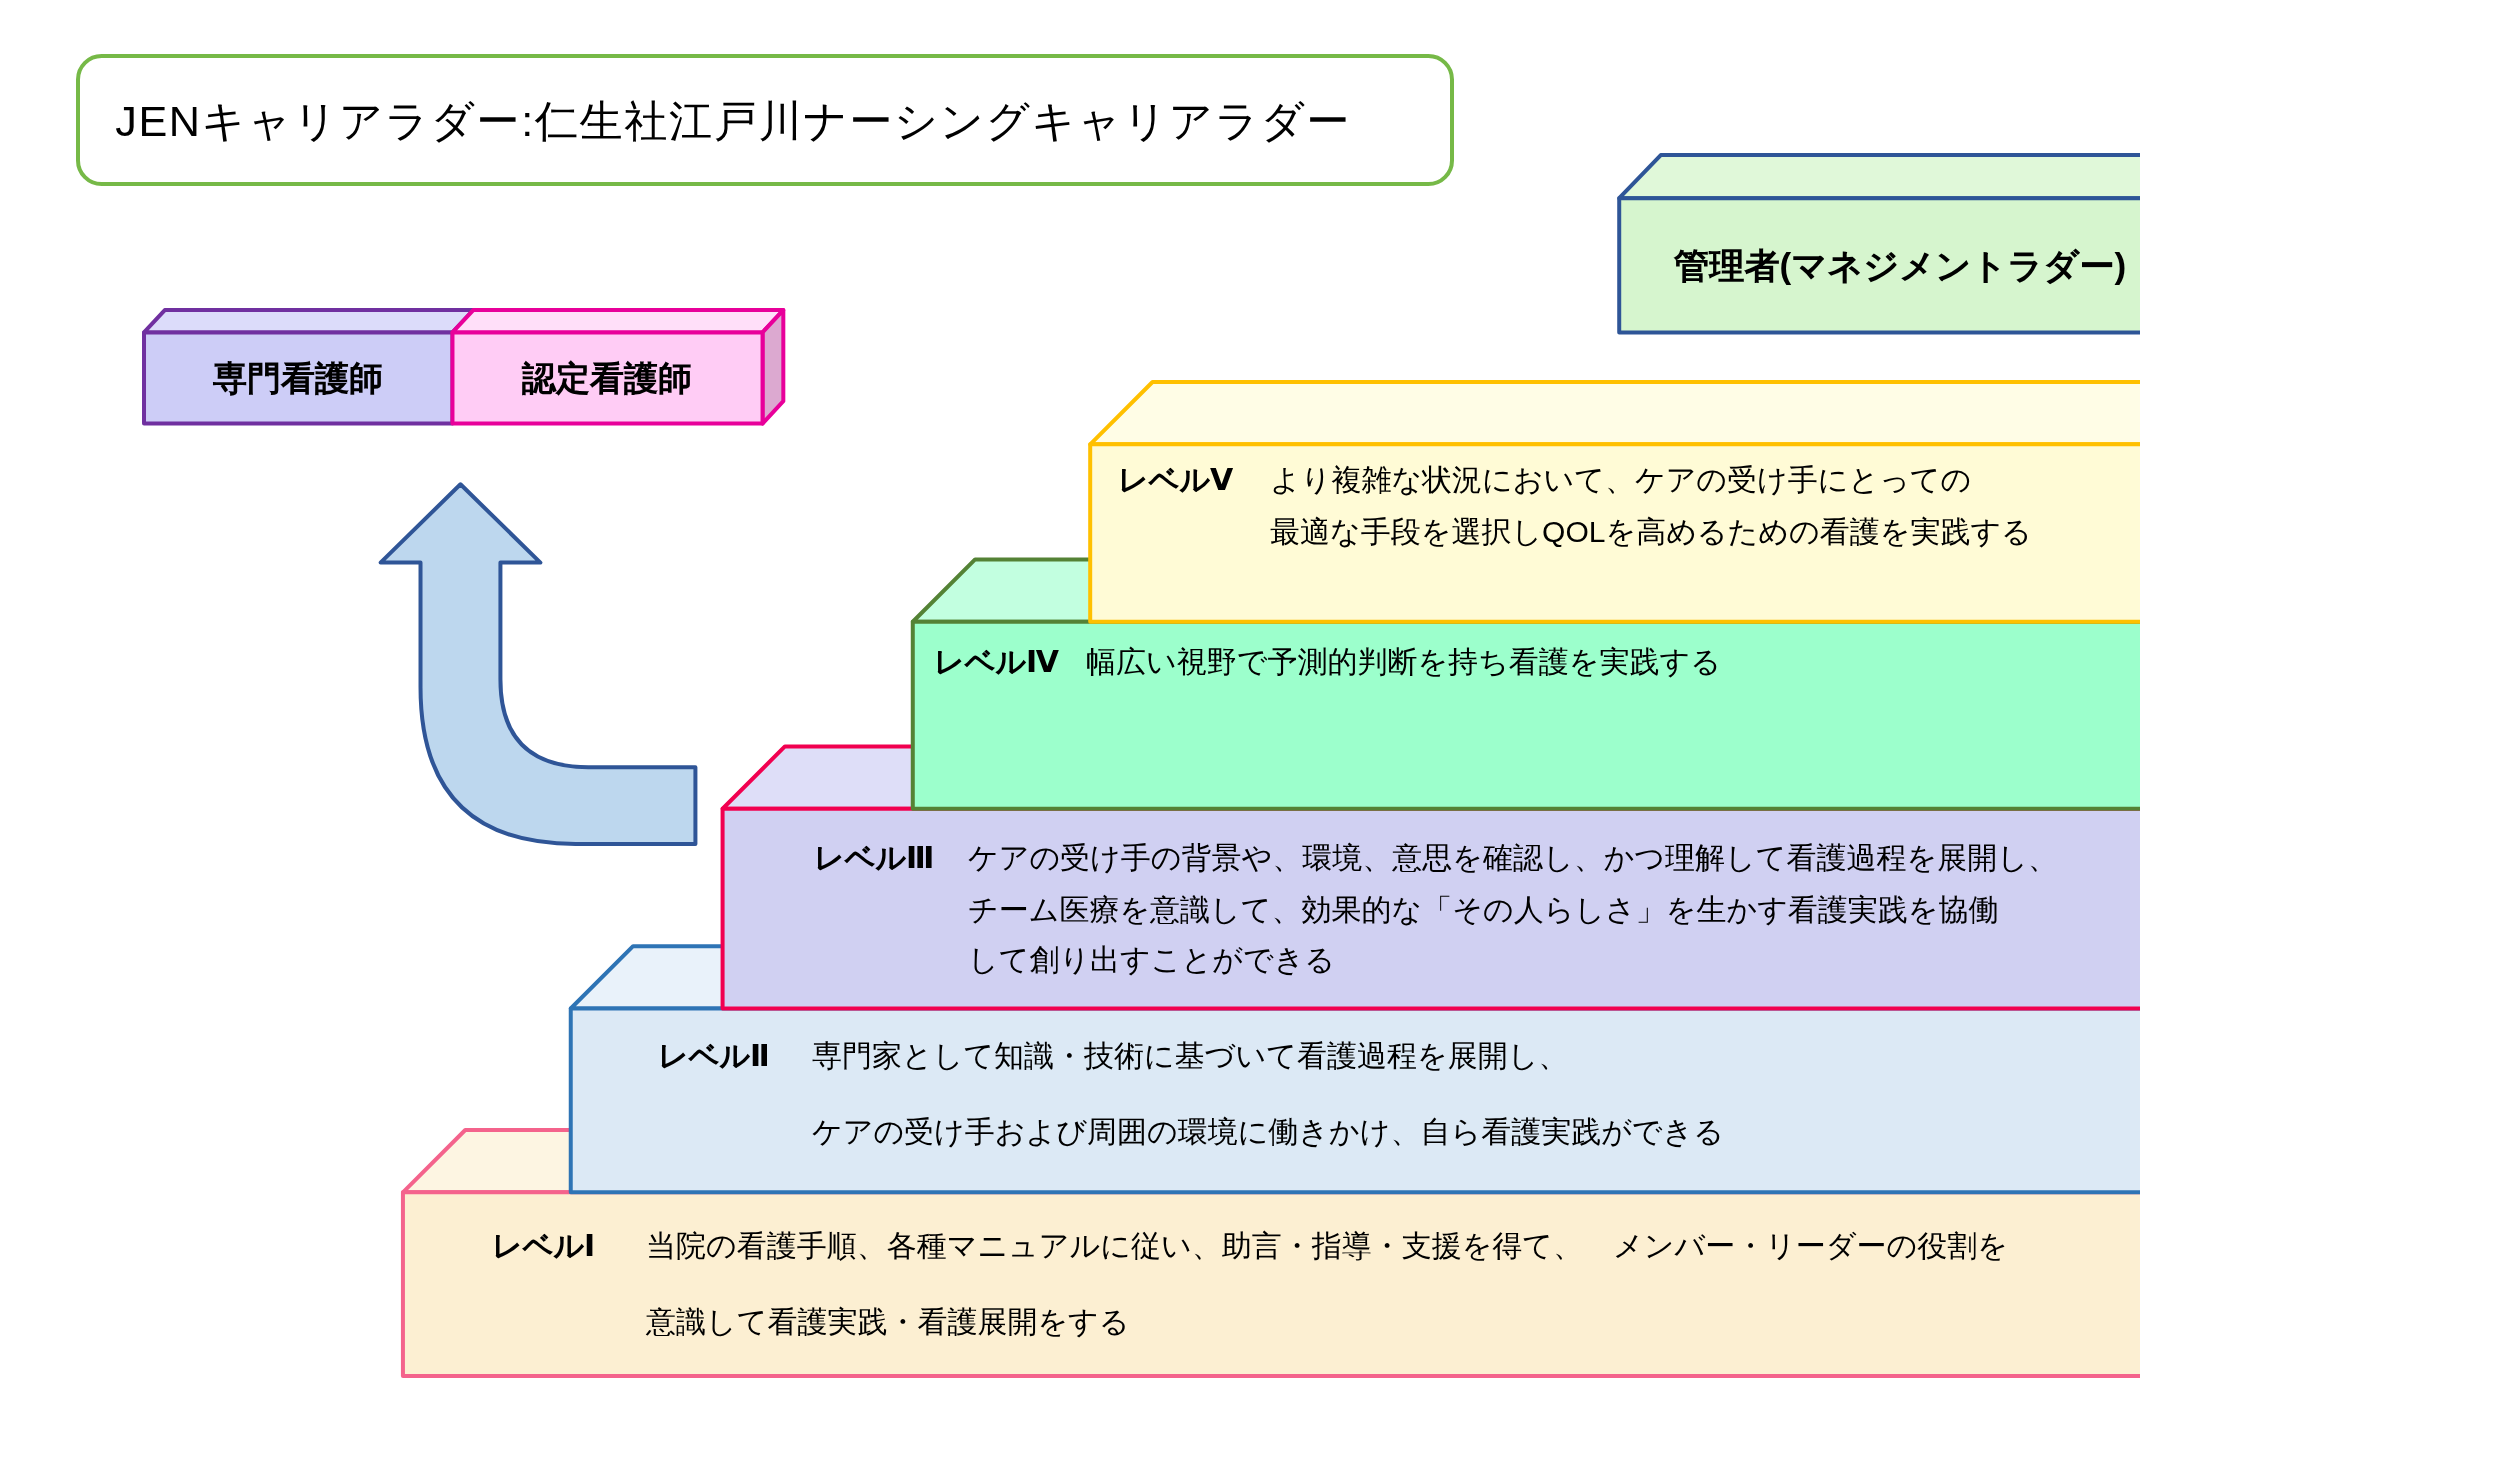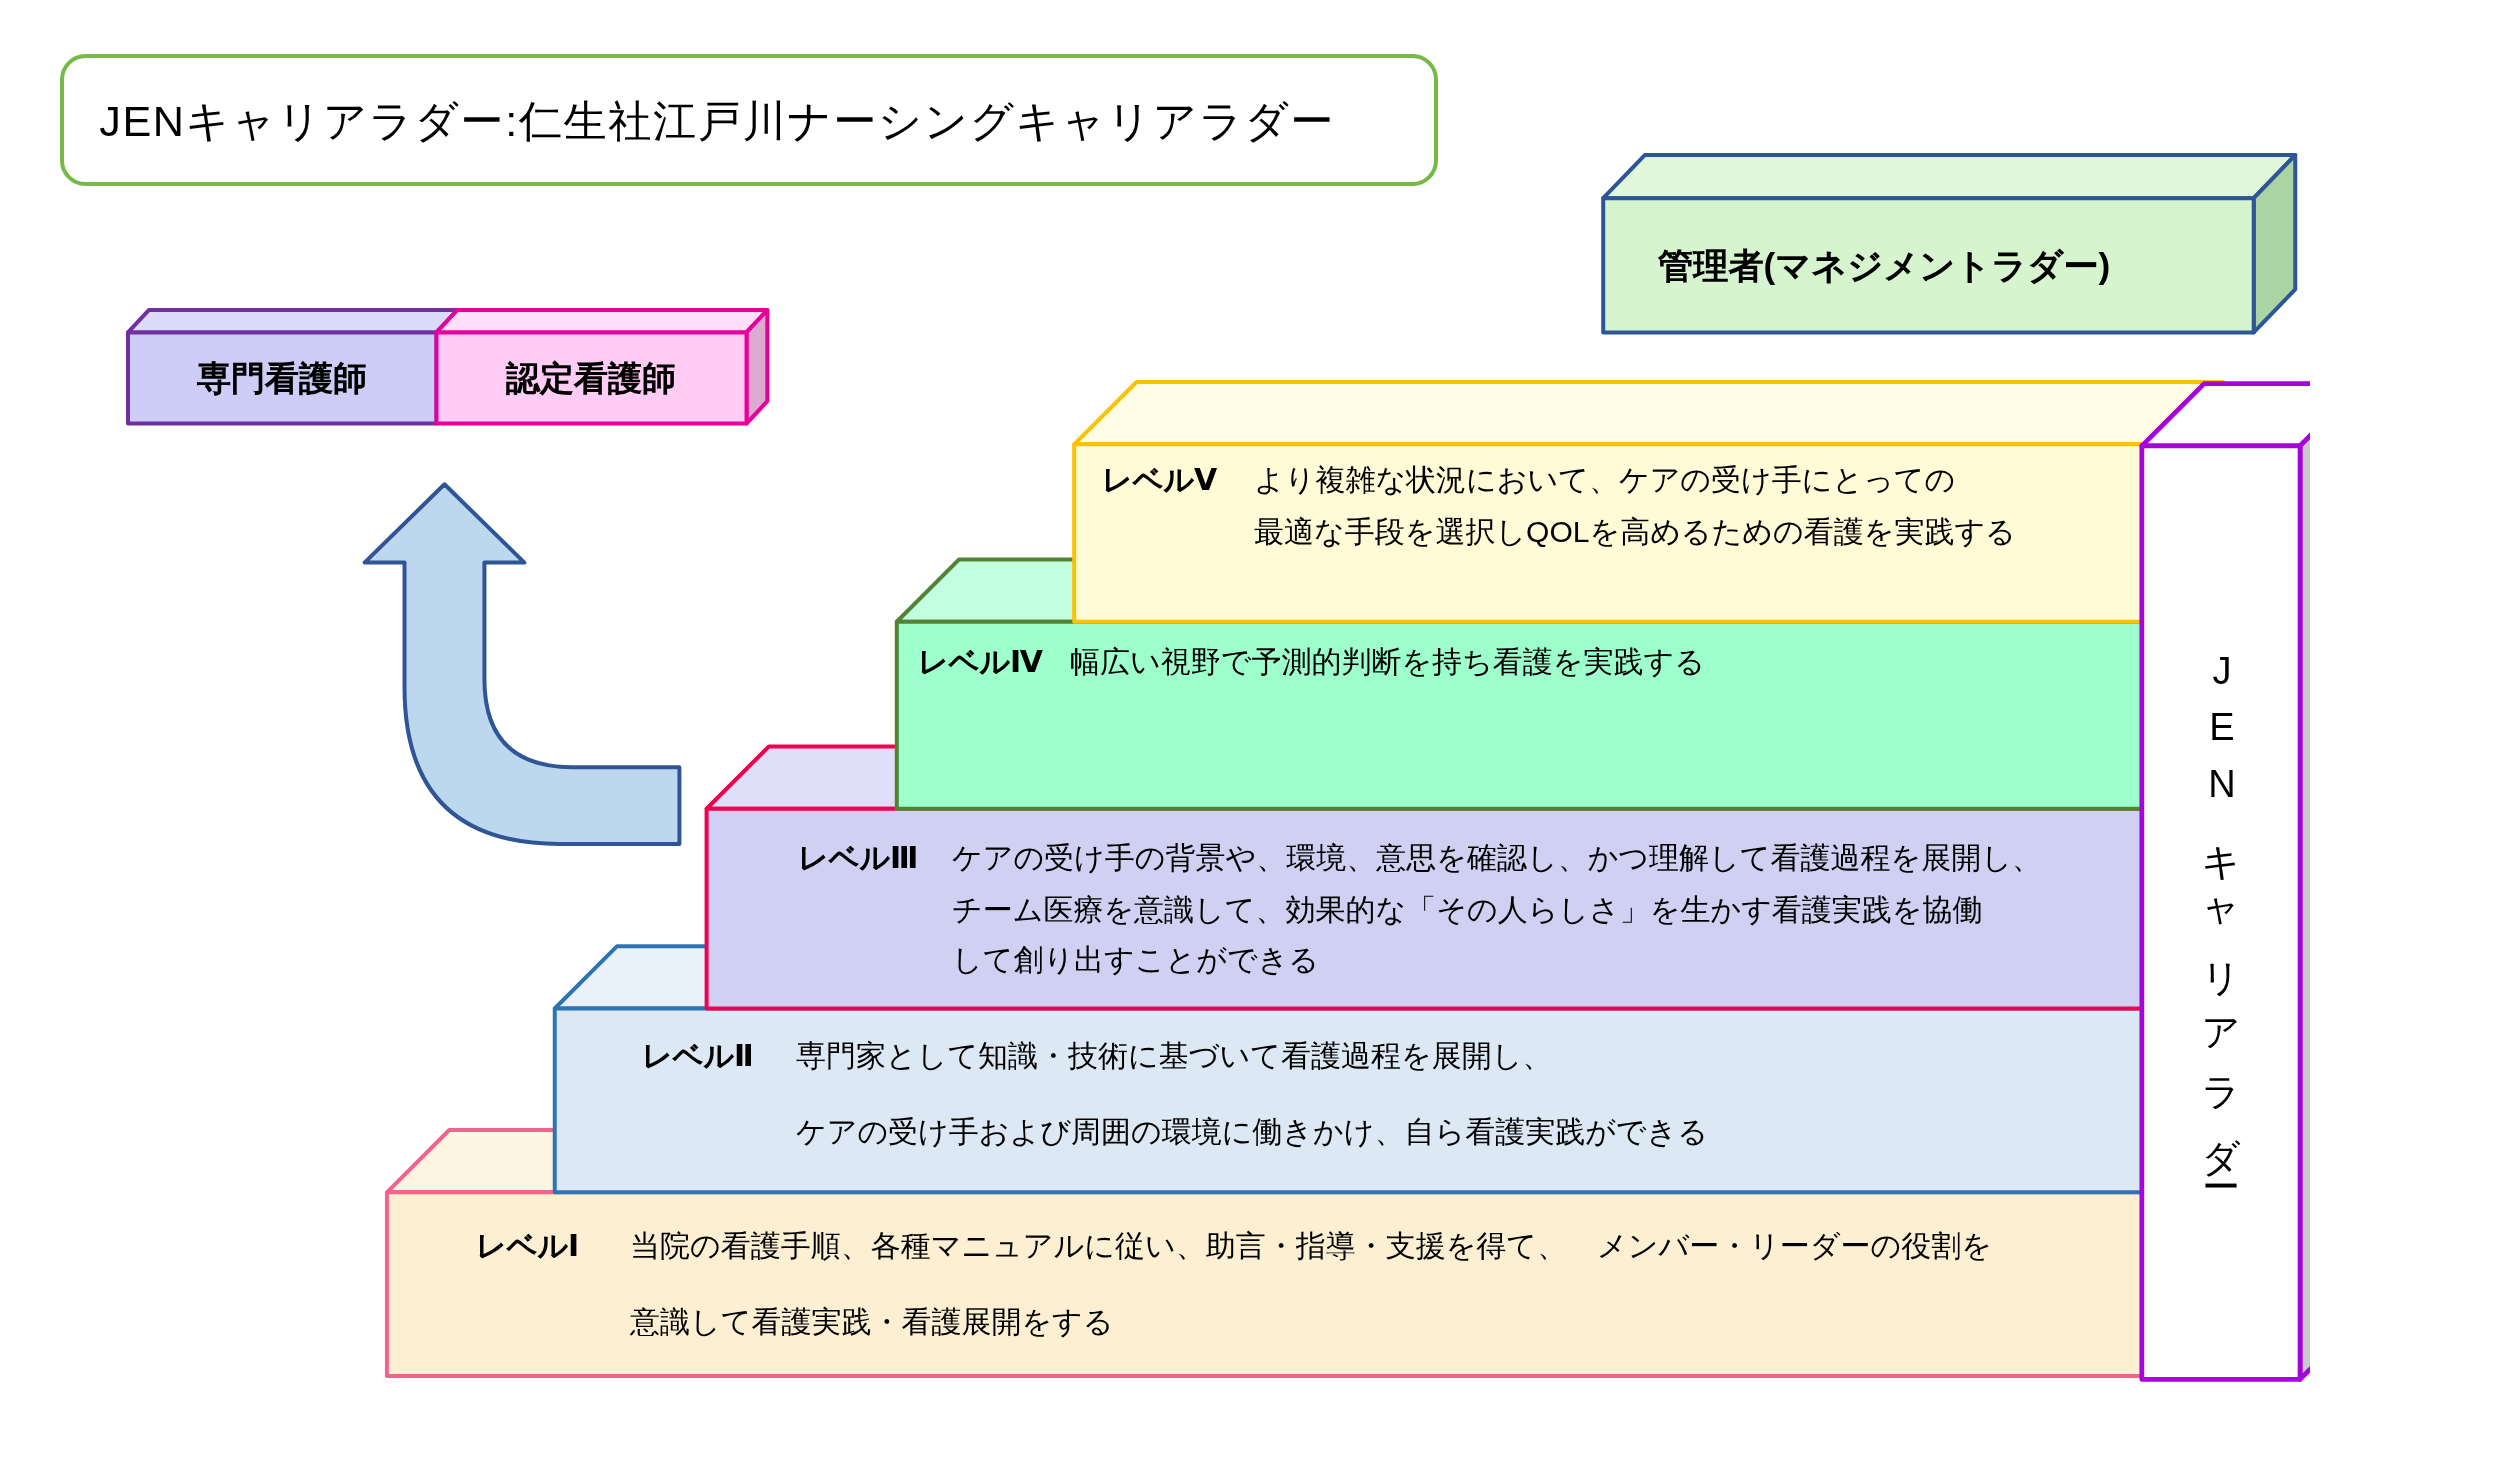--- a/index.html
+++ b/index.html
@@ -1,17 +1,17 @@
 <!DOCTYPE html>
 <html style="font-size:12.8px"><head>
 <meta charset="utf-8">
 <style>
   html,body{margin:0;padding:0;background:#ffffff;}
   body{font-family:"Liberation Sans","DejaVu Sans",sans-serif;}
-  #viewport{width:2310px;height:1480px;overflow:hidden;background:#c2410c;}
+  #viewport{width:2124px;height:1480px;overflow:hidden;background:#c2410c;margin-left:16px;}
   #stage{position:relative;width:1250px;height:740px;background:#ffffff;
          transform:scale(2);transform-origin:0 0;}
   #shapes{position:absolute;left:0;top:0;}
   .overlay{position:absolute;color:#000;}
   .title-box{left:30px;top:27px;width:667px;height:62px;border:2.4px solid #76B947;
              border-radius:12.8px;display:flex;align-items:center;padding-left:17.6px;
              font-size:21.6px;letter-spacing:0.8px;background:#ffffff;}
   .manager-label{left:802px;top:99px;width:298px;height:67px;display:flex;
                  align-items:center;padding-left:27px;font-weight:bold;font-size:17.6px;}
   .nurse-label{width:154px;height:46px;display:flex;align-items:center;

